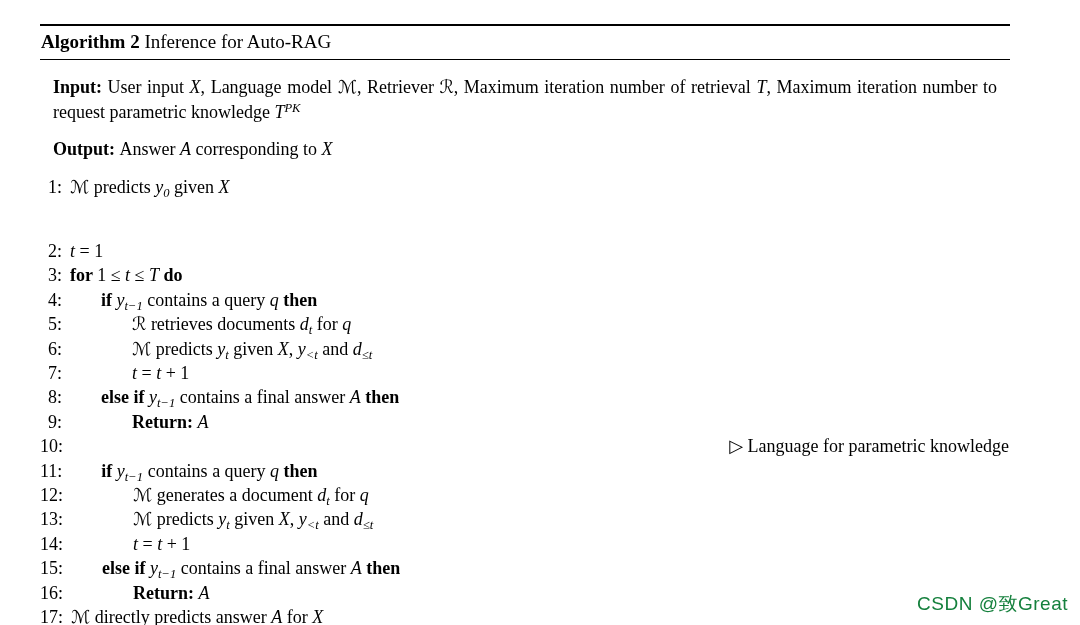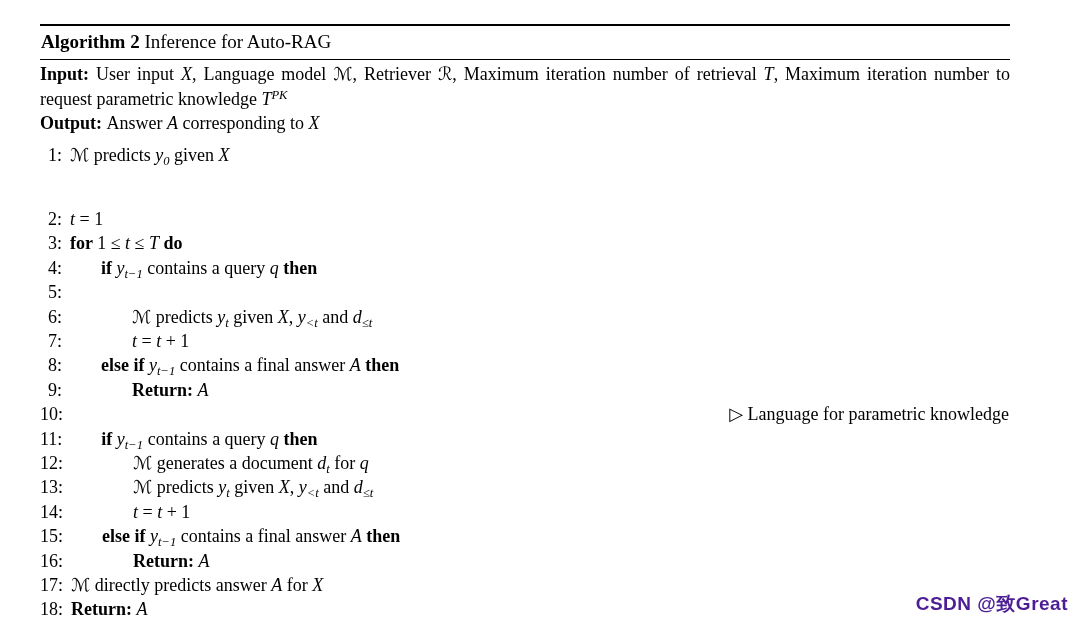--- a/index.html
+++ b/index.html
@@ -36,21 +36,21 @@
   .algo-title {
     font-size: 19px;
     line-height: 24px;
     padding: 4px 1px 5px 1px;
     white-space: nowrap;
   }
   .head {
     padding-top: 2px;
   }
   .head-par {
-    margin: 0;
+    margin: 13px;
     line-height: 24.5px;
     text-align: justify;
   }
   .lines {
     margin-top: 7px;
   }
   .row {
     display: flex;
     align-items: baseline;
     line-height: 24.4px;
@@ -112,20 +112,21 @@
         <div class="row">
           <span class="num">3:</span>
           <span class="body" style="padding-left: 0px;"><span class="tk-b">for </span><span>1 ≤ </span><span class="tk-i">t</span><span> ≤ </span><span class="tk-i">T</span><span> </span><span class="tk-b">do</span></span>
         </div>
         <div class="row">
           <span class="num">4:</span>
           <span class="body" style="padding-left: 31px;"><span class="tk-b">if </span><span class="tk-i">y</span><span class="tk-sub">t−1</span><span> contains a query </span><span class="tk-i">q</span><span> </span><span class="tk-b">then</span></span>
         </div>
         <div class="row">
           <span class="num">5:</span>
+          <span class="body" style="padding-left: 62px;"><span class="tk-cal">ℛ</span><span> retrieves documents </span><span class="tk-i">d</span><span class="tk-sub">t</span><span> for </span><span class="tk-i">q</span></span>
         </div>
         <div class="row">
           <span class="num">6:</span>
           <span class="body" style="padding-left: 62px;"><span class="tk-cal">ℳ</span><span> predicts </span><span class="tk-i">y</span><span class="tk-sub">t</span><span> given </span><span class="tk-i">X</span><span>, </span><span class="tk-i">y</span><span class="tk-sub">&lt;t</span><span> and </span><span class="tk-i">d</span><span class="tk-sub">≤t</span></span>
         </div>
         <div class="row">
           <span class="num">7:</span>
           <span class="body" style="padding-left: 62px;"><span class="tk-i">t</span><span> = </span><span class="tk-i">t</span><span> + 1</span></span>
         </div>
         <div class="row">
@@ -168,14 +169,14 @@
           <span class="num">17:</span>
           <span class="body" style="padding-left: 0px;"><span class="tk-cal">ℳ</span><span> directly predicts answer </span><span class="tk-i">A</span><span> for </span><span class="tk-i">X</span></span>
         </div>
         <div class="row">
           <span class="num">18:</span>
           <span class="body" style="padding-left: 0px;"><span class="tk-b">Return: </span><span class="tk-i">A</span></span>
         </div>
       </div>
     <div class="rule rule-thin" style="margin-top: 6px; border-top-color: rgb(0, 0, 0);"></div>
   </div>
-  <div class="watermark" style="color: #4c1d95; font-weight: bold;">CSDN @致Great</div>
+  <div class="watermark" style="color: #15803d;">CSDN @致Great</div>
 </div>
 
 </body></html>

